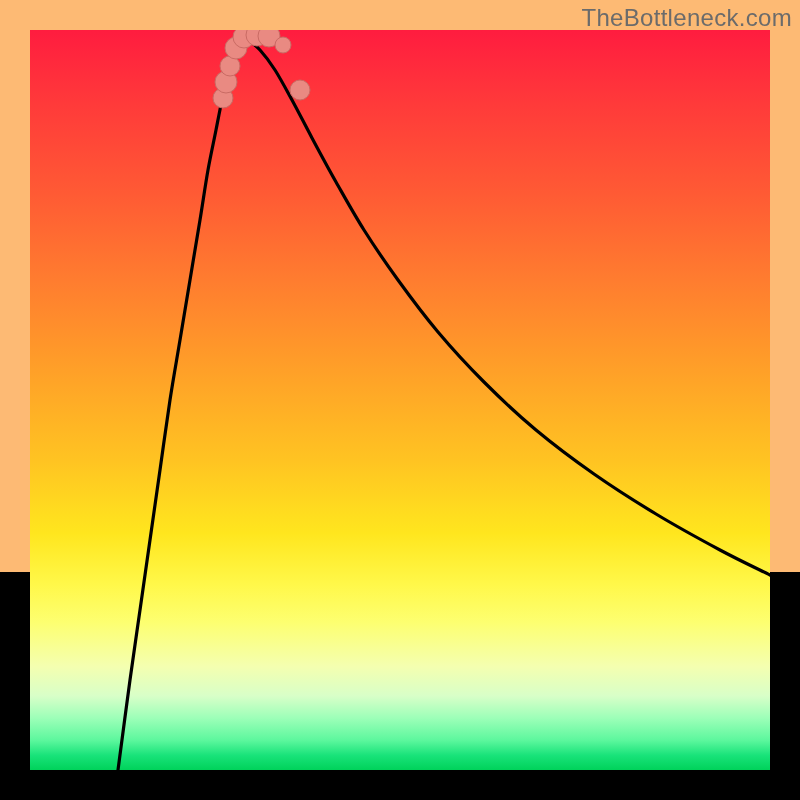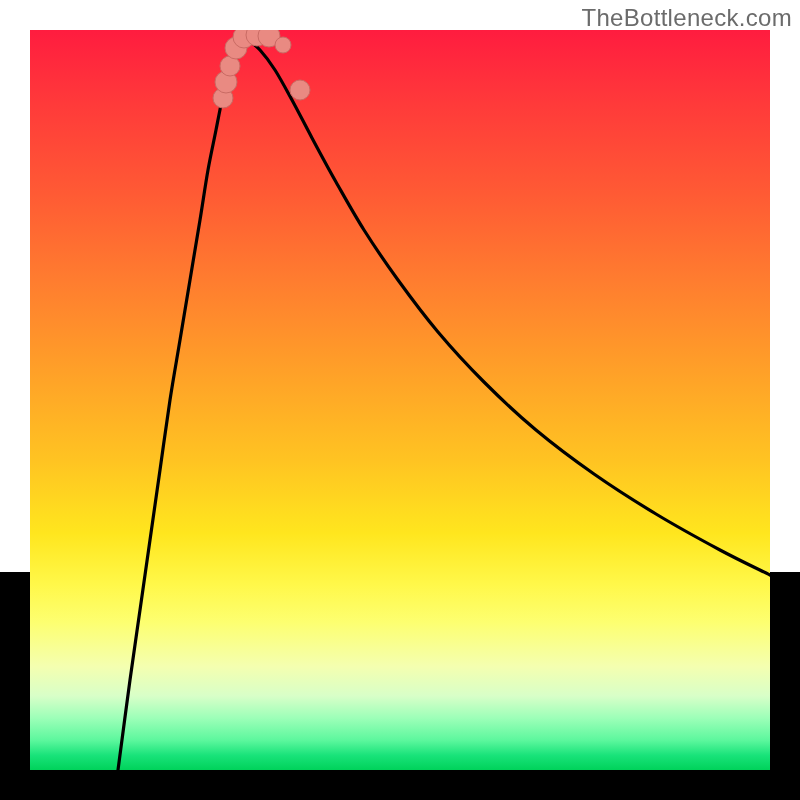--- a/index.html
+++ b/index.html
@@ -10,21 +10,21 @@
     background: #000;
     overflow: hidden;
     font-family: Arial, Helvetica, sans-serif;
   }
   .frame {
     position: absolute;
     top: 0;
     left: 0;
     width: 800px;
     height: 572px;
-    background: #ffffff;
+    background: #fdba74;
   }
   .plot {
     position: absolute;
     top: 30px;
     left: 30px;
     width: 740px;
     height: 740px;
     overflow: hidden;
   }
   .gradient {

